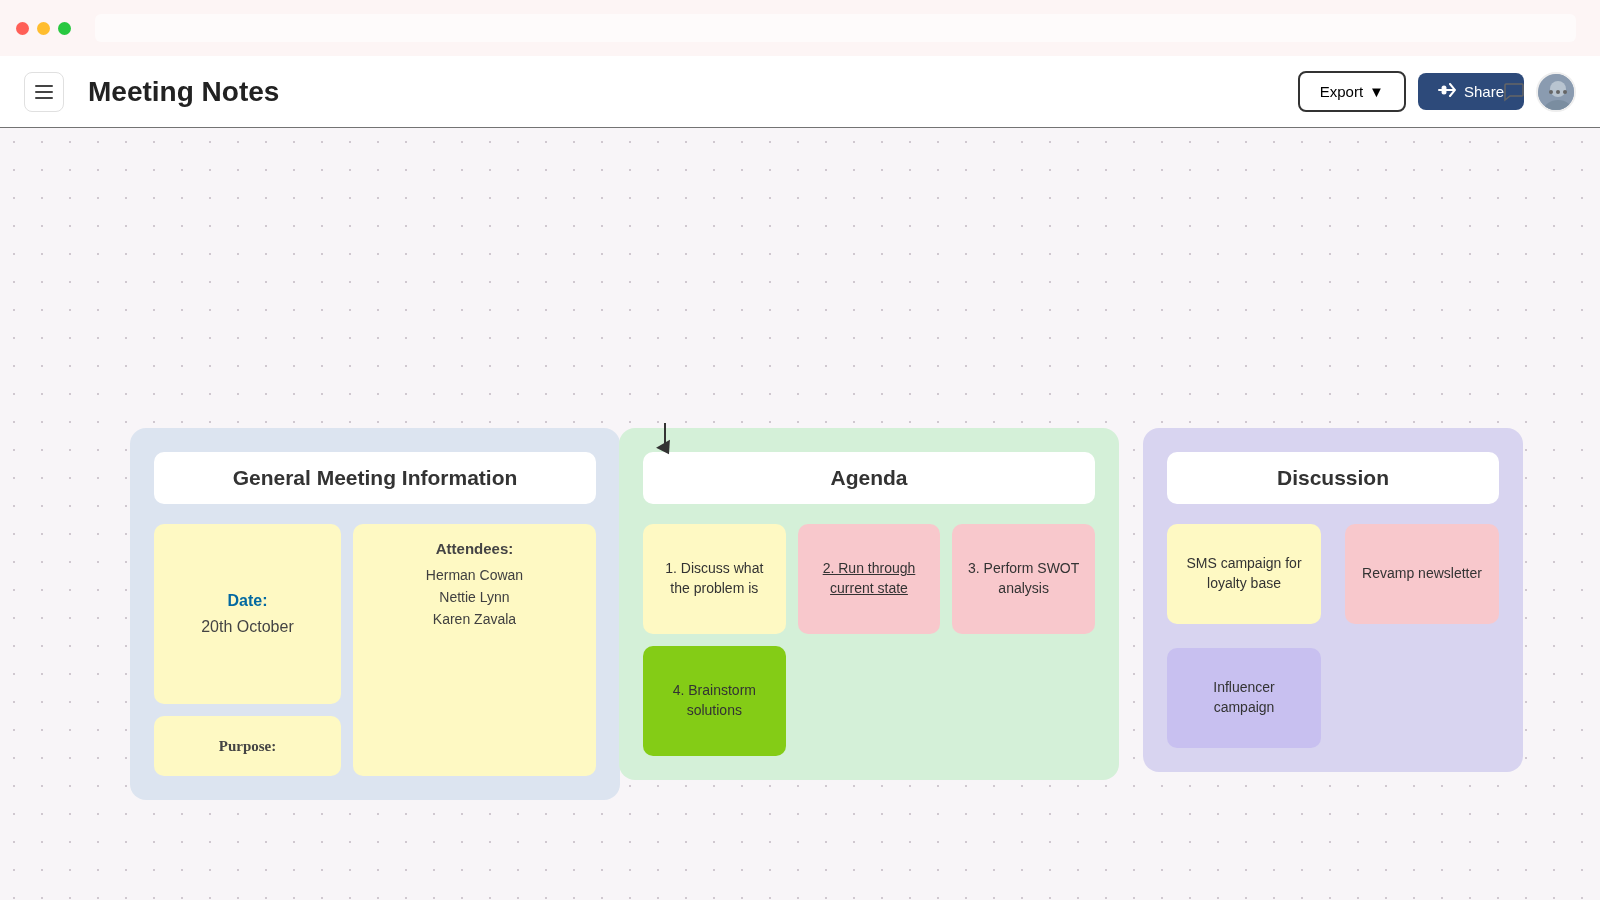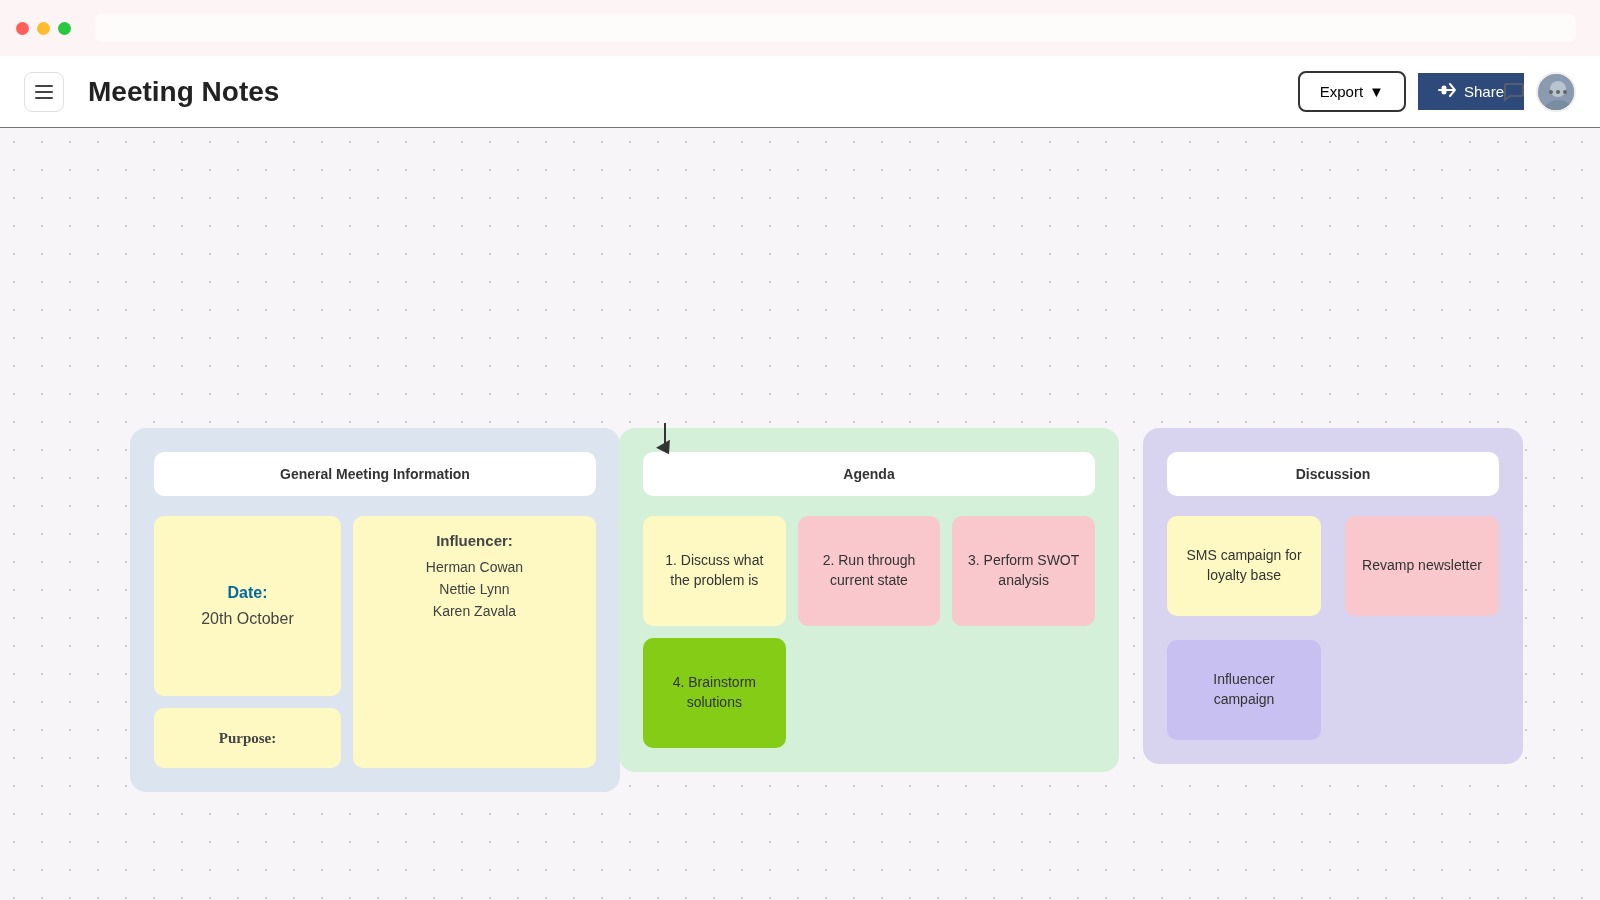--- a/index.html
+++ b/index.html
@@ -95,21 +95,21 @@
       font-size: 15px;
       font-weight: 500;
       cursor: pointer;
       display: flex;
       align-items: center;
       gap: 6px;
     }
     .share-btn {
       padding: 10px 20px;
       border: none;
-      border-radius: 0;
+      border-radius: 8px;
       background: #2d4a7a;
       color: white;
       font-size: 15px;
       font-weight: 500;
       cursor: pointer;
       display: flex;
       align-items: center;
       gap: 8px;
     }
     .avatar {
@@ -197,21 +197,21 @@
       top: 300px;
       width: 380px;
       background: #d8d4f0;
     }
 
     .card-header {
       background: white;
       border-radius: 10px;
       padding: 14px 20px;
       text-align: center;
-      font-size: 14px;
+      font-size: 21px;
       font-weight: 600;
       color: #333;
       margin-bottom: 20px;
     }
 
     .card-body {
       display: flex;
       gap: 12px;
     }
 
@@ -297,20 +297,21 @@
 
     .agenda-sticky-1 {
       background: #fef9c3;
       grid-column: 1;
       grid-row: 1;
     }
     .agenda-sticky-2 {
       background: #f8c8cc;
       grid-column: 2;
       grid-row: 1;
+      text-decoration: underline;
     }
     .agenda-sticky-3 {
       background: #f8c8cc;
       grid-column: 3;
       grid-row: 1;
     }
     .agenda-sticky-4 {
       background: #84cc16;
       grid-column: 1;
       grid-row: 2;
@@ -424,21 +425,21 @@
         <div class="date-sticky">
           <span class="date-label">Date:</span>
           <span class="date-value">20th October</span>
         </div>
         <div class="purpose-sticky">
           <span class="purpose-label">Purpose:</span>
         </div>
       </div>
       <div class="meeting-right">
         <div class="attendees-sticky">
-          <span class="attendees-title">Influencer:</span>
+          <span class="attendees-title">Attendees:</span>
           <span class="attendee-name">Herman Cowan</span>
           <span class="attendee-name">Nettie Lynn</span>
           <span class="attendee-name">Karen Zavala</span>
         </div>
       </div>
     </div>
   </div>
 
   <div class="card card-agenda">
     <div class="card-header">Agenda</div>

